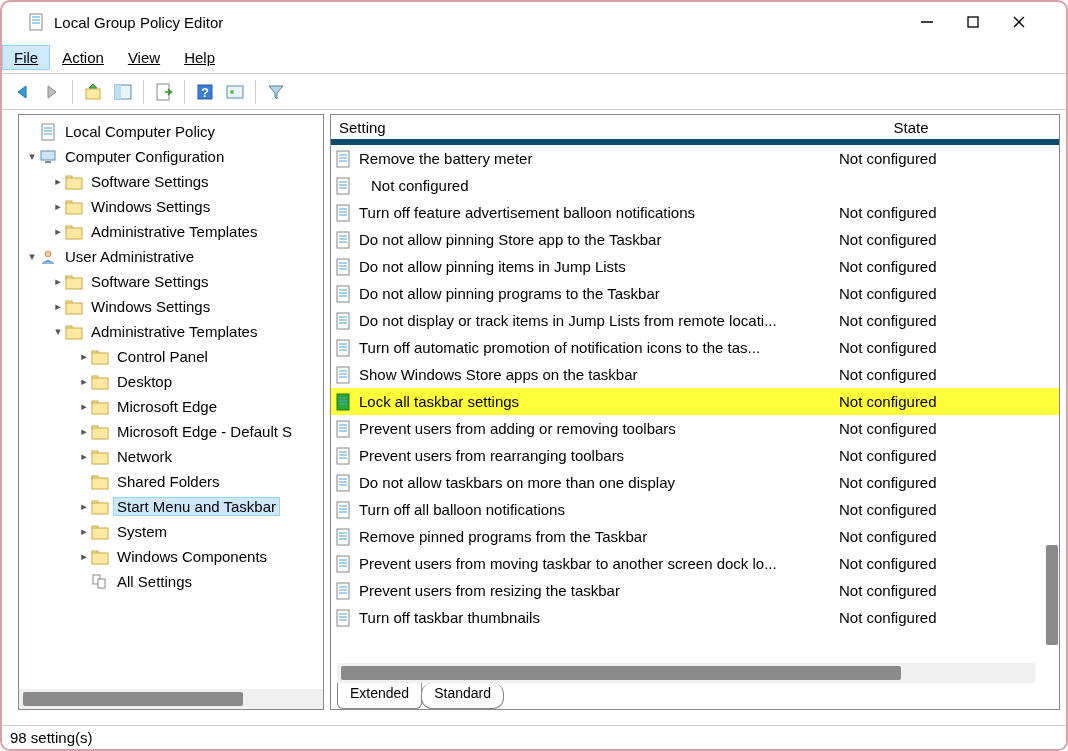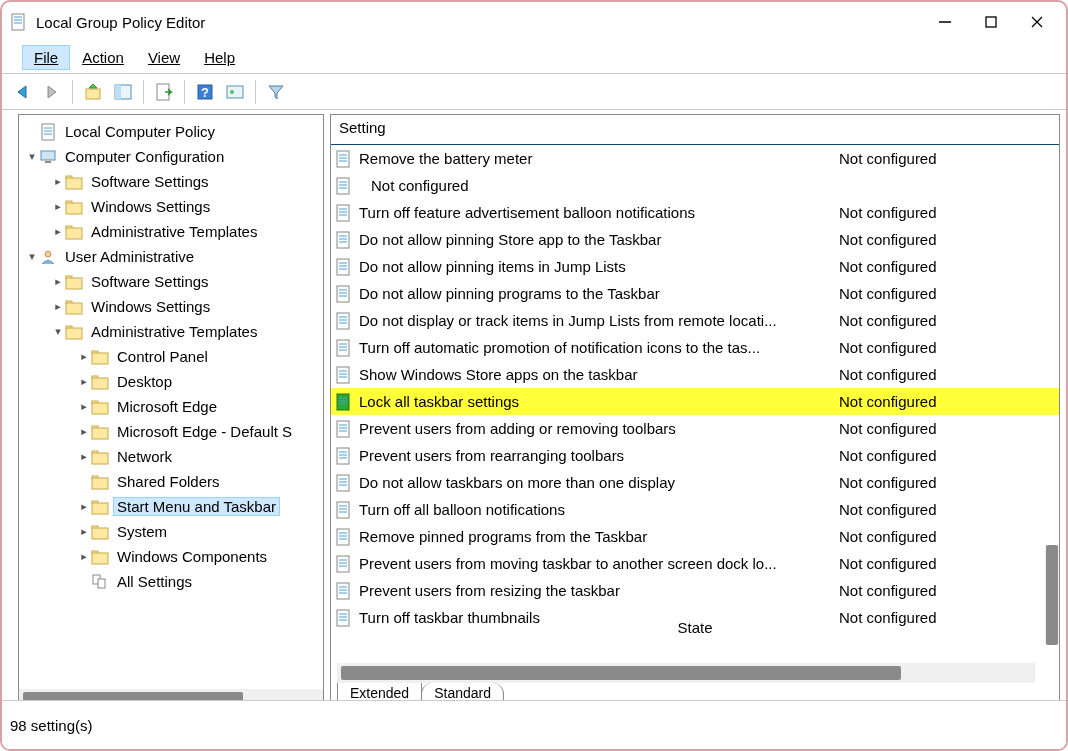--- a/index.html
+++ b/index.html
@@ -1,26 +1,26 @@
 <!DOCTYPE html>
 <html><head>
 <meta charset="utf-8">
 <style>
   * { box-sizing: border-box; margin: 0; padding: 0; font-family: 'Segoe UI', Tahoma, sans-serif; }
   body { background: #fff; width: 1068px; height: 751px; overflow: hidden; border: 2px solid #d9a0a7; border-radius: 10px; position: relative; }
   
   
-  .titlebar { height: 40px; display: flex; align-items: center; padding: 0 6px; }
+  .titlebar { height: 40px; display: flex; align-items: center; padding: 0 24px; }
   .titlebar .app-icon { width: 18px; height: 18px; margin: 0 8px 0 2px; }
   .titlebar .title { font-size: 15px; color: #000; flex: 1; }
   .titlebar .winbtn { width: 46px; height: 32px; display: flex; align-items: center; justify-content: center; }
   .titlebar .winbtn svg { width: 14px; height: 14px; }
   
   
-  .menubar { height: 32px; display: flex; align-items: center; padding-left: 20px; border-bottom: 1px solid #ccc; }
+  .menubar { height: 32px; display: flex; align-items: center; padding-left: 0; border-bottom: 1px solid #ccc; }
   .menu-item { padding: 4px 12px; font-size: 15px; }
   .menu-item .ul { text-decoration: underline; }
   .menu-item.selected { background: #cde8ff; border: 1px solid #99d1ff; padding: 3px 11px; }
   
   
   .toolbar { height: 36px; display: flex; align-items: center; padding-left: 6px; border-bottom: 1px solid #ccc; gap: 2px; }
   .tbtn { width: 28px; height: 28px; display: flex; align-items: center; justify-content: center; border: 1px solid transparent; }
   .tsep { width: 1px; height: 24px; background: #ccc; margin: 0 4px; }
   
   
@@ -32,21 +32,21 @@
   .tree { flex: 1; overflow: hidden auto; padding: 4px 0; font-size: 15px; }
   .tree-row { display: flex; align-items: center; height: 25px; white-space: nowrap; }
   .tree-row.sel .label { background: #cde8ff; border: 1px solid #99d1ff; padding: 0 3px; }
   .expander { width: 14px; text-align: center; font-size: 11px; color: #555; cursor: default; }
   .tree-icon { width: 18px; height: 18px; margin-right: 4px; }
   .label { padding: 0 4px; }
   .hscroll { height: 20px; background: #f0f0f0; position: relative; }
   .hscroll .thumb { position: absolute; height: 14px; top: 3px; background: #8a8a8a; border-radius: 2px; }
   
   
-  .list-header { display: flex; height: 30px; border-bottom: 1px solid #0c4a6e; flex-direction: column; }
+  .list-header { display: flex; height: 30px; align-items: center; border-bottom: 6px solid #0c4a6e; }
   .list-header .col { padding: 4px 8px; font-size: 15px; }
   .col-setting { flex: 0 0 500px; }
   .col-state { flex: 0 0 160px; text-align: center; }
   
   .list { flex: 1; overflow: hidden; }
   .list-row { display: flex; align-items: center; height: 27px; font-size: 15px; }
   .list-row.hl { background: #ffff3a; }
   .list-row .icon { width: 18px; height: 18px; margin: 0 6px 0 4px; flex-shrink: 0; }
   .list-row .setting-text { flex: 0 0 468px; white-space: nowrap; overflow: hidden; text-overflow: ellipsis; }
   .list-row .state-text { flex: 0 0 160px; padding-left: 12px; white-space: nowrap; }
@@ -55,21 +55,21 @@
   .right-hscroll .thumb { position: absolute; height: 14px; top: 3px; background: #8a8a8a; border-radius: 2px; }
   .right-vscroll { position: absolute; right: 0; top: 430px; width: 14px; height: 100px; background: #f0f0f0; }
   .right-vscroll .vthumb { position: absolute; width: 12px; left: 1px; top: 0; height: 100px; background: #8a8a8a; border-radius: 2px; }
   
   
   .tabs { display: flex; height: 26px; padding-left: 6px; }
   .tab { border: 1px solid #888; border-top: none; padding: 2px 12px; font-size: 14px; background: #fff; margin-right: -1px; border-bottom-left-radius: 6px; border-bottom-right-radius: 6px; }
   .tab.active { background: #fff; border-radius: 11px; }
   
   
-  .statusbar { height: 49px; border-top: 1px solid #ccc; display: flex; align-items: center; padding-left: 8px; font-size: 15px; position: absolute; bottom: 0; left: 0; right: 0; background: #fff; }
+  .statusbar { height: 24px; border-top: 1px solid #ccc; display: flex; align-items: center; padding-left: 8px; font-size: 15px; position: absolute; bottom: 0; left: 0; right: 0; background: #fff; }
   
   
   .folder-svg rect.body { fill: #ffe9a2; stroke: #c9a94b; }
   .folder-svg rect.tab { fill: #ffe9a2; stroke: #c9a94b; }
 </style>
 </head>
 <body>
 
 <div class="titlebar">
   <span class="app-icon">

